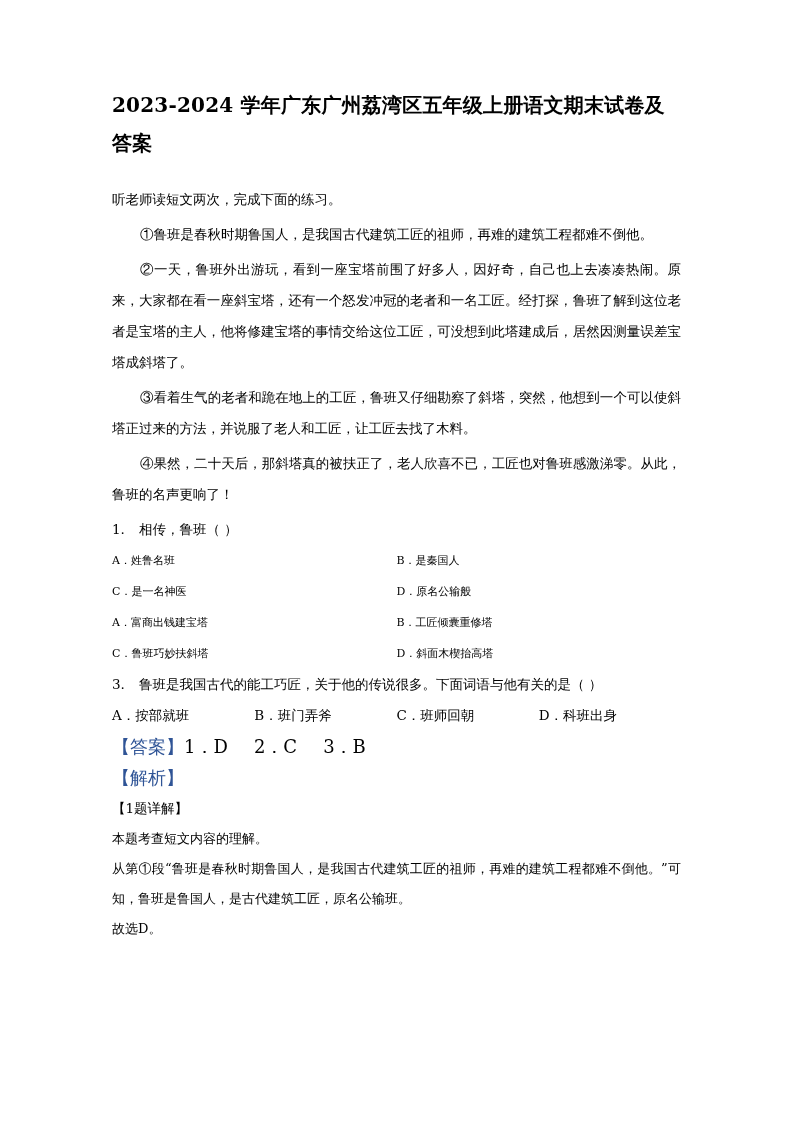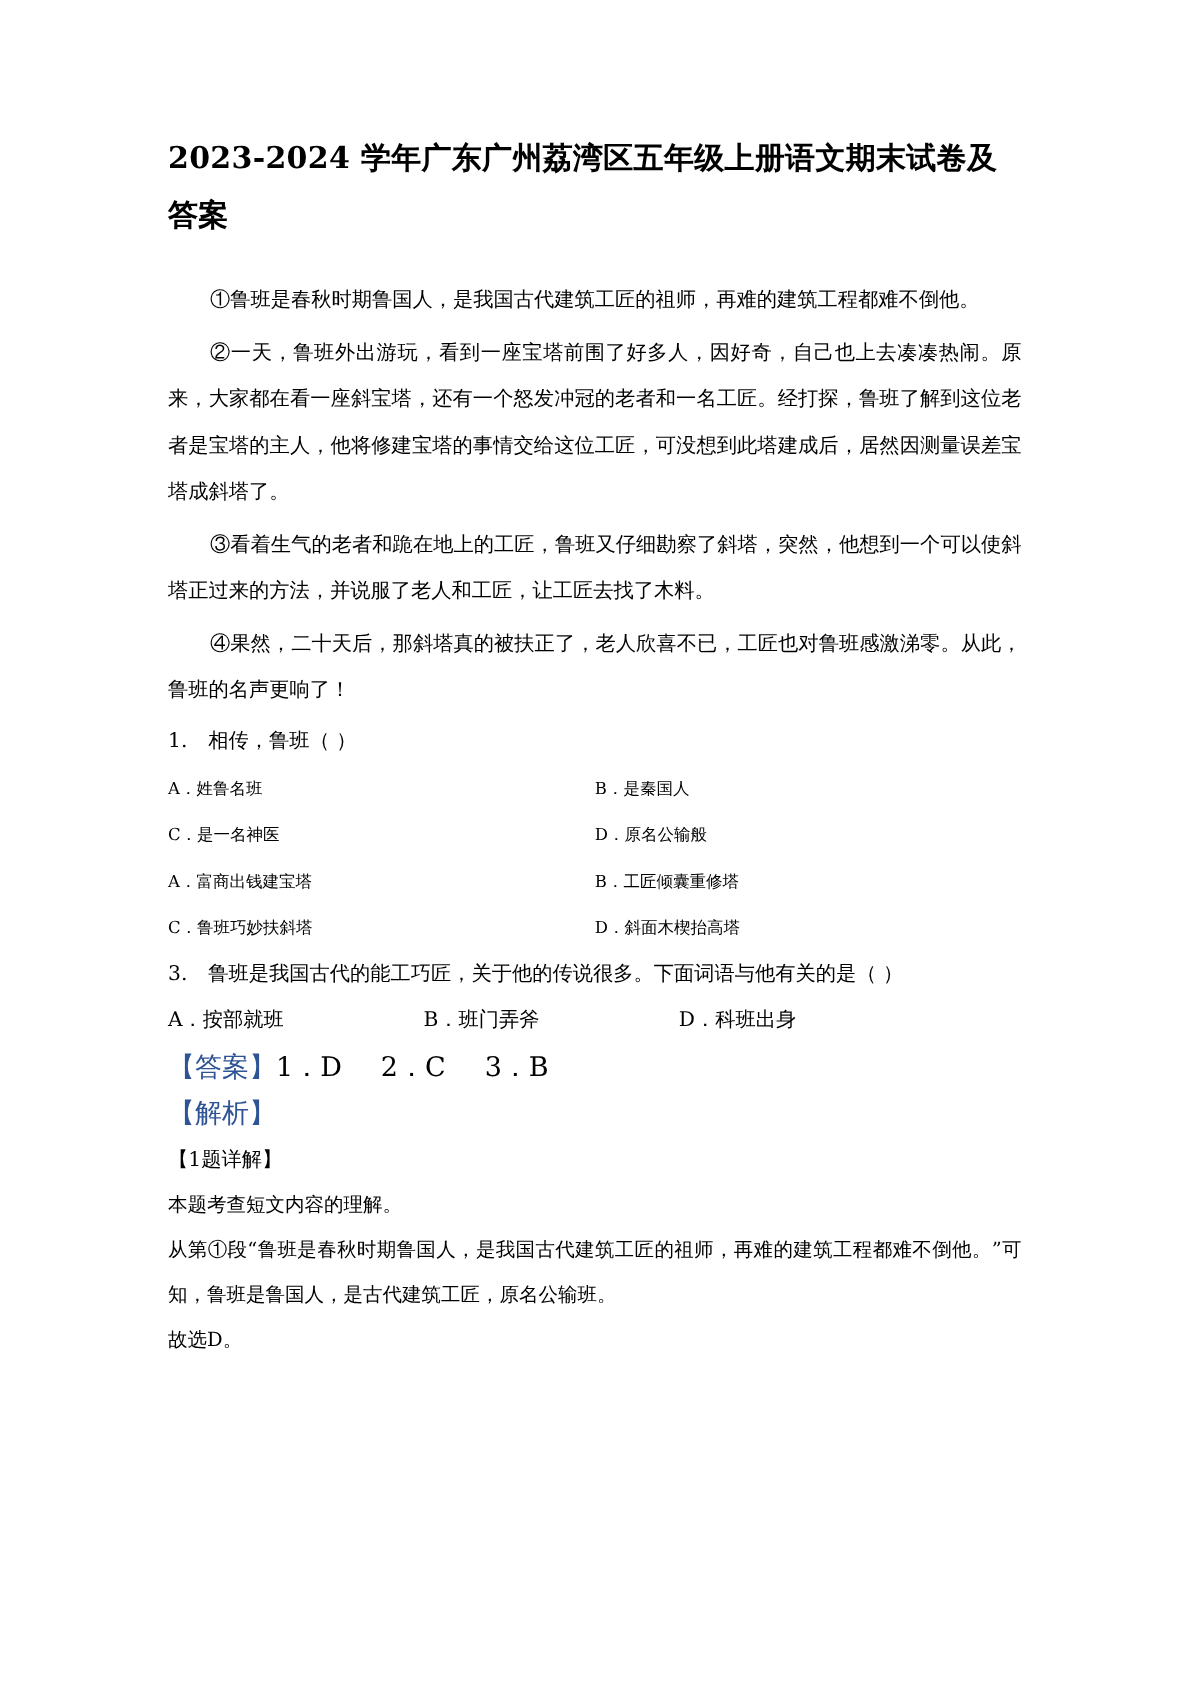--- a/index.html
+++ b/index.html
@@ -53,21 +53,20 @@
     line-height: 31px;
   }
   .opt-row > div {
     flex: 0 0 50%;
   }
   .opt-row4 {
     display: flex;
     font-family: "DejaVu Serif", "Liberation Serif", serif;
     font-size: 13.5px;
     line-height: 31px;
-    gap: 28px;
   }
   .opt-row4 > div {
     flex: 0 0 25%;
   }
   .answer-line {
     font-family: "DejaVu Serif", "Liberation Serif", serif;
     font-size: 18px;
     line-height: 31px;
     margin: 0;
   }
@@ -96,20 +95,21 @@
     text-align: justify;
   }
 </style>
 </head>
 <body>
 
 <div class="page">
 
   <h1 class="doc-title">2023-2024 学年广东广州荔湾区五年级上册语文期末试卷及答案</h1>
 
+  <p class="para">听老师读短文两次，完成下面的练习。</p>
 
   <p class="para indent">①鲁班是春秋时期鲁国人，是我国古代建筑工匠的祖师，再难的建筑工程都难不倒他。</p>
   <p class="para indent">②一天，鲁班外出游玩，看到一座宝塔前围了好多人，因好奇，自己也上去凑凑热闹。原来，大家都在看一座斜宝塔，还有一个怒发冲冠的老者和一名工匠。经打探，鲁班了解到这位老者是宝塔的主人，他将修建宝塔的事情交给这位工匠，可没想到此塔建成后，居然因测量误差宝塔成斜塔了。</p>
   <p class="para indent">③看着生气的老者和跪在地上的工匠，鲁班又仔细勘察了斜塔，突然，他想到一个可以使斜塔正过来的方法，并说服了老人和工匠，让工匠去找了木料。</p>
   <p class="para indent">④果然，二十天后，那斜塔真的被扶正了，老人欣喜不已，工匠也对鲁班感激涕零。从此，鲁班的名声更响了！</p>
 
   <p class="q-line">
     <span>1.</span><span class="gap-small"></span><span>相传，鲁班（      ）</span>
   </p>
   <div class="opt-row">
@@ -129,20 +129,21 @@
     <div>C．鲁班巧妙扶斜塔</div>
     <div>D．斜面木楔抬高塔</div>
   </div>
 
   <p class="q-line">
     <span>3.</span><span class="gap-small"></span><span>鲁班是我国古代的能工巧匠，关于他的传说很多。下面词语与他有关的是（      ）</span>
   </p>
   <div class="opt-row4">
     <div>A．按部就班</div>
     <div>B．班门弄斧</div>
+    <div>C．班师回朝</div>
     <div>D．科班出身</div>
   </div>
 
   <p class="answer-line">
     <span class="tag">【答案】</span><span>1．D</span><span class="gap"></span><span>2．C</span><span class="gap"></span><span>3．B</span>
   </p>
 
   <p class="answer-line">
     <span class="tag">【解析】</span>
   </p>

